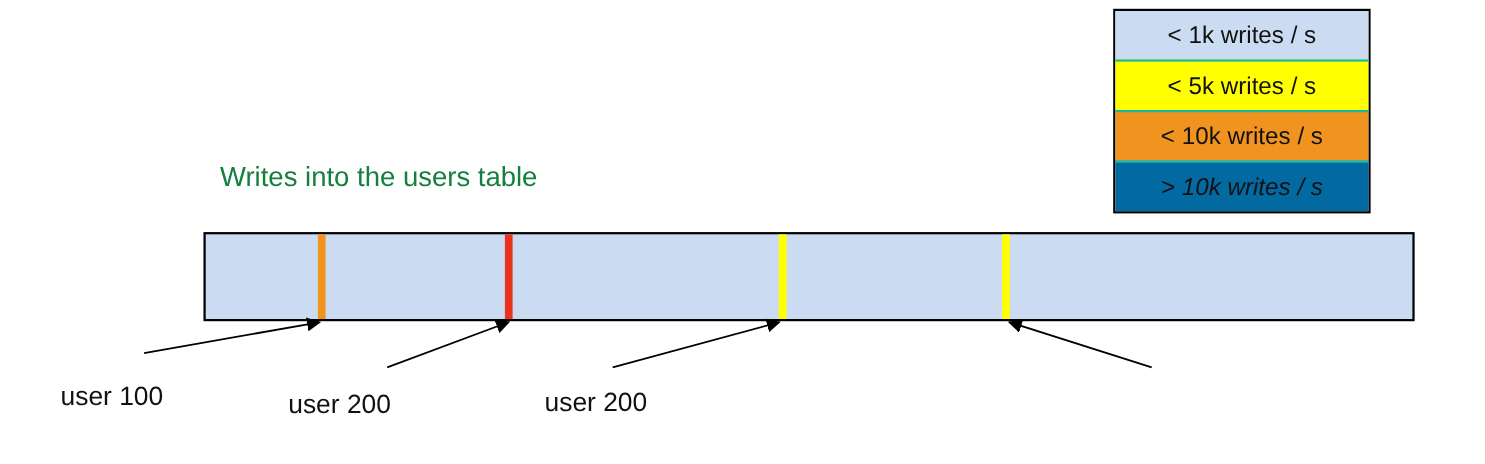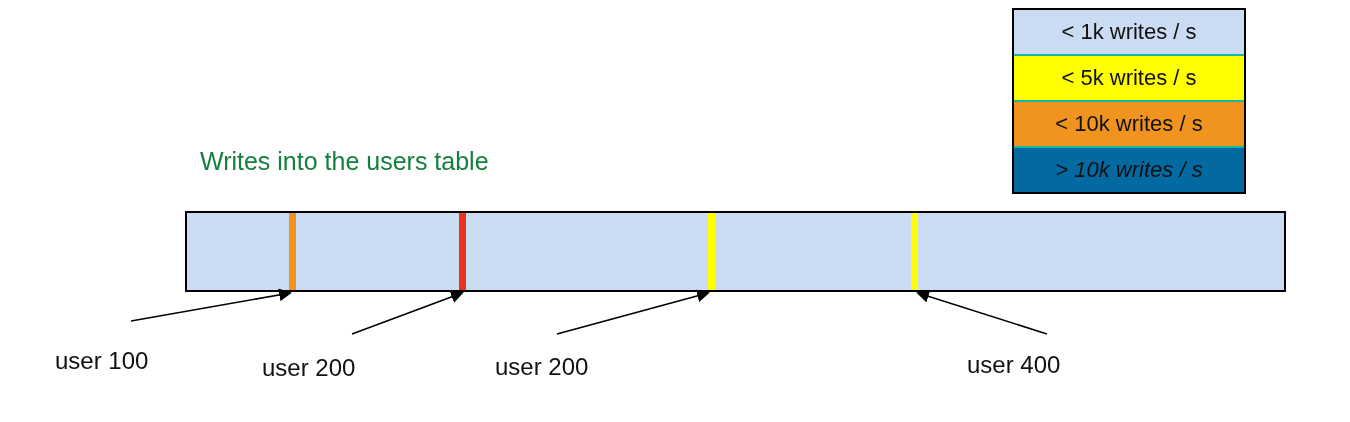--- a/index.html
+++ b/index.html
@@ -112,15 +112,14 @@
     </defs>
     <line x1="131" y1="321" x2="290" y2="293" stroke="#000000" stroke-width="1.6" marker-end="url(#arrowhead)"></line>
     <line x1="352" y1="334" x2="462" y2="293" stroke="#000000" stroke-width="1.6" marker-end="url(#arrowhead)"></line>
     <line x1="557" y1="334" x2="708" y2="293" stroke="#000000" stroke-width="1.6" marker-end="url(#arrowhead)"></line>
     <line x1="1047" y1="334" x2="918" y2="293" stroke="#000000" stroke-width="1.6" marker-end="url(#arrowhead)"></line>
   </svg>
 
   <div class="user-label u100">user 100</div>
   <div class="user-label u200">user 200</div>
   <div class="user-label u300">user 200</div>
-  <div class="user-label u400">user 400</div>
 
 </div>
 
 </body></html>

